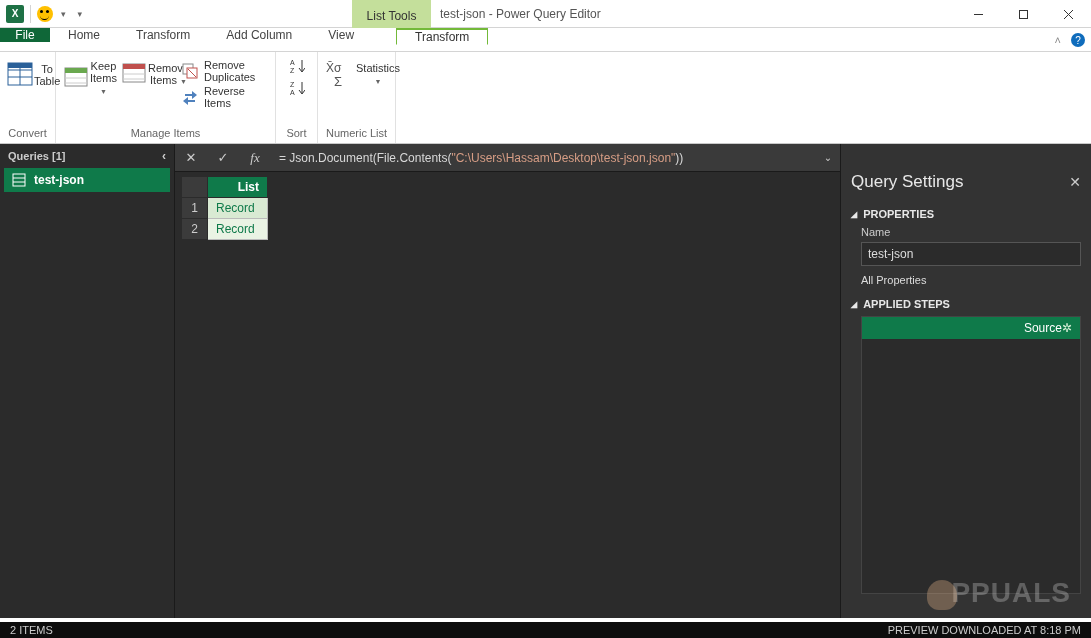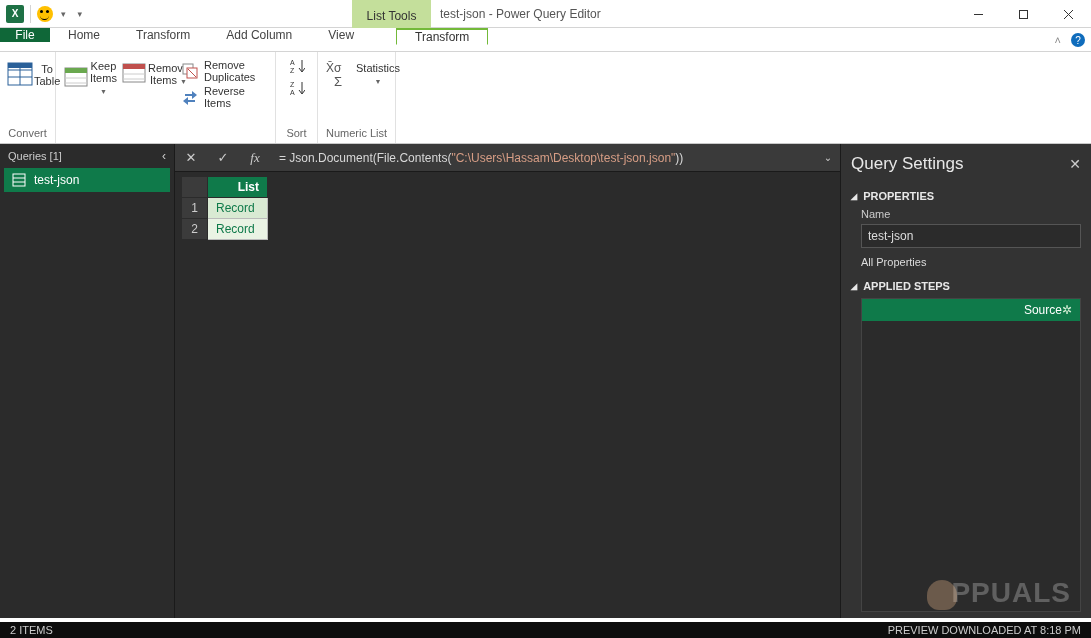--- a/index.html
+++ b/index.html
@@ -40,21 +40,21 @@
     .big-btn-label { font-size: 11px; color: #333; text-align: center; line-height: 12px; margin-top: 2px; }
     .drop-arrow { font-size: 7px; color: #666; }
     .small-btn-stack { display: flex; flex-direction: column; gap: 0; padding-top: 2px; }
     .small-btn { display: flex; align-items: center; gap: 6px; font-size: 11px; color: #333; cursor: pointer; padding: 1px 4px; }
     .small-icon { width: 16px; height: 16px; display: flex; align-items: center; justify-content: center; }
 
     
     .workspace { position: absolute; top: 144px; left: 0; right: 0; bottom: 20px; background: #2b2b2b; display: flex; }
 
     
-    .queries-pane { width: 175px; background: #2b2b2b; border-right: 1px solid #1a1a1a; display: flex; flex-direction: column; }
+    .queries-pane { width: 175px; background: #2b2b2b; border-right: 1px solid #1a1a1a; display: flex; flex-direction: column; font-weight: bold; }
     .queries-header { height: 24px; display: flex; align-items: center; justify-content: space-between; padding: 0 8px; color: #ccc; font-size: 11px; }
     .chevron-left { font-size: 12px; color: #ccc; cursor: pointer; }
     .query-item { height: 24px; background: #0f7a4a; color: #fff; display: flex; align-items: center; gap: 8px; padding: 0 8px; font-size: 12px; cursor: pointer; margin: 0 4px; }
     .query-icon { width: 14px; height: 14px; }
 
     
     .center { flex: 1; display: flex; flex-direction: column; border-right: 1px solid #1a1a1a; }
     .formula-bar { height: 28px; background: #3a3a3a; display: flex; align-items: center; border-bottom: 1px solid #1a1a1a; }
     .fb-btn { width: 32px; height: 28px; display: flex; align-items: center; justify-content: center; color: #ccc; cursor: pointer; font-size: 13px; }
     .fb-fx { font-style: italic; font-family: "Times New Roman", serif; font-size: 13px; }
@@ -64,21 +64,21 @@
 
     
     .grid-wrap { padding: 4px 6px; }
     .grid { border-collapse: collapse; font-size: 12px; }
     .grid th.rownum-h, .grid td.rownum { width: 26px; background: #3b3b3b; color: #ccc; text-align: center; border: 1px solid #2b2b2b; padding: 3px 4px; }
     .grid th.colhead { background: #0f7a4a; color: #fff; text-align: right; padding: 3px 8px; border: 1px solid #2b2b2b; min-width: 60px; }
     .grid td.cell { background: #d9ead3; color: #0f7a4a; padding: 3px 8px; border: 1px solid #bbb; cursor: pointer; }
     .grid tr:nth-child(odd) td.cell { background: #eaf3e4; }
 
     
-    .settings { width: 250px; background: #333; color: #ddd; display: flex; flex-direction: column; padding: 6px 10px; }
+    .settings { width: 250px; background: #333; color: #ddd; display: flex; flex-direction: column; padding: 24px 10px; }
     .settings-title-row { display: flex; align-items: center; justify-content: space-between; height: 28px; }
     .settings-title { font-size: 17px; font-weight: 300; color: #e8e8e8; }
     .settings-close { cursor: pointer; color: #ccc; font-size: 14px; }
     .section-header { font-size: 11px; font-weight: bold; color: #e8e8e8; margin-top: 12px; display: flex; align-items: center; gap: 6px; }
     .section-header .tri { font-size: 8px; }
     .field-label { font-size: 11px; color: #ccc; margin-top: 6px; margin-left: 10px; }
     .name-input { margin: 4px 0 0 10px; width: calc(100% - 10px); background: #2b2b2b; border: 1px solid #555; color: #ddd; font-size: 12px; padding: 4px 6px; }
     .link { font-size: 11px; color: #ddd; margin: 8px 0 0 10px; cursor: pointer; }
     .steps-list { margin: 6px 0 0 10px; flex: 1; background: #2b2b2b; border: 1px solid #444; }
     .step-item { background: #0f7a4a; color: #fff; font-size: 12px; padding: 4px 8px; display: flex; align-items: center; justify-content: flex-end; cursor: pointer; }
@@ -199,20 +199,21 @@
           <span class="small-icon">
               <svg width="16" height="16">
                 <path d="M3 5 L10 5 L10 2 L15 6 L10 10 L10 7 L3 7 Z" fill="#4f81bd"></path>
                 <path d="M13 11 L6 11 L6 8 L1 12 L6 16 L6 13 L13 13 Z" fill="#4f81bd"></path>
               </svg>
             </span>
           <span>Reverse Items</span>
         </div>
       </div>
     </div>
+    <div class="ribbon-group-label">Manage Items</div>
   </div>
 
   <div class="ribbon-group" style="width:42px">
     <div class="ribbon-group-body" style="flex-direction:column;gap:2px;align-items:center">
       <div class="small-btn" style="padding:2px">
         <span class="small-icon">
             <svg width="20" height="16">
               <text x="1" y="7" font-size="7" fill="#333">A</text>
               <text x="1" y="15" font-size="7" fill="#333">Z</text>
               <path d="M13 2 L13 13 M10 10 L13 14 L16 10" stroke="#333" fill="none"></path>

